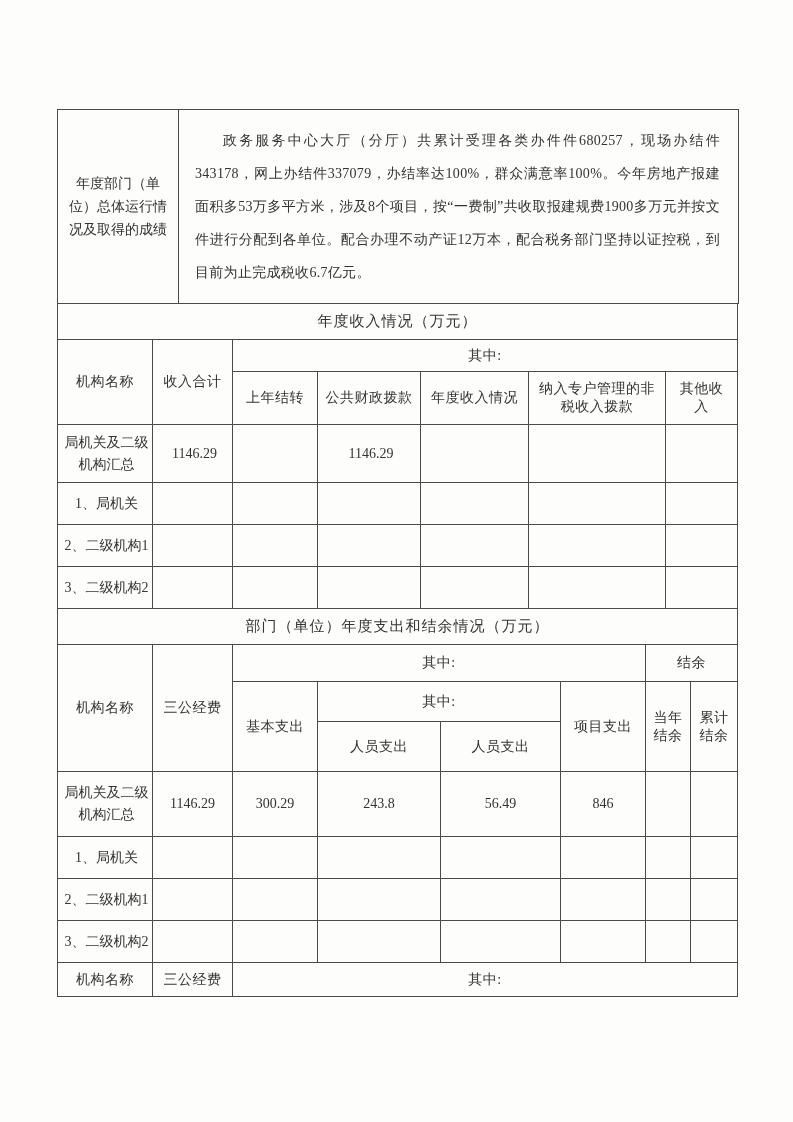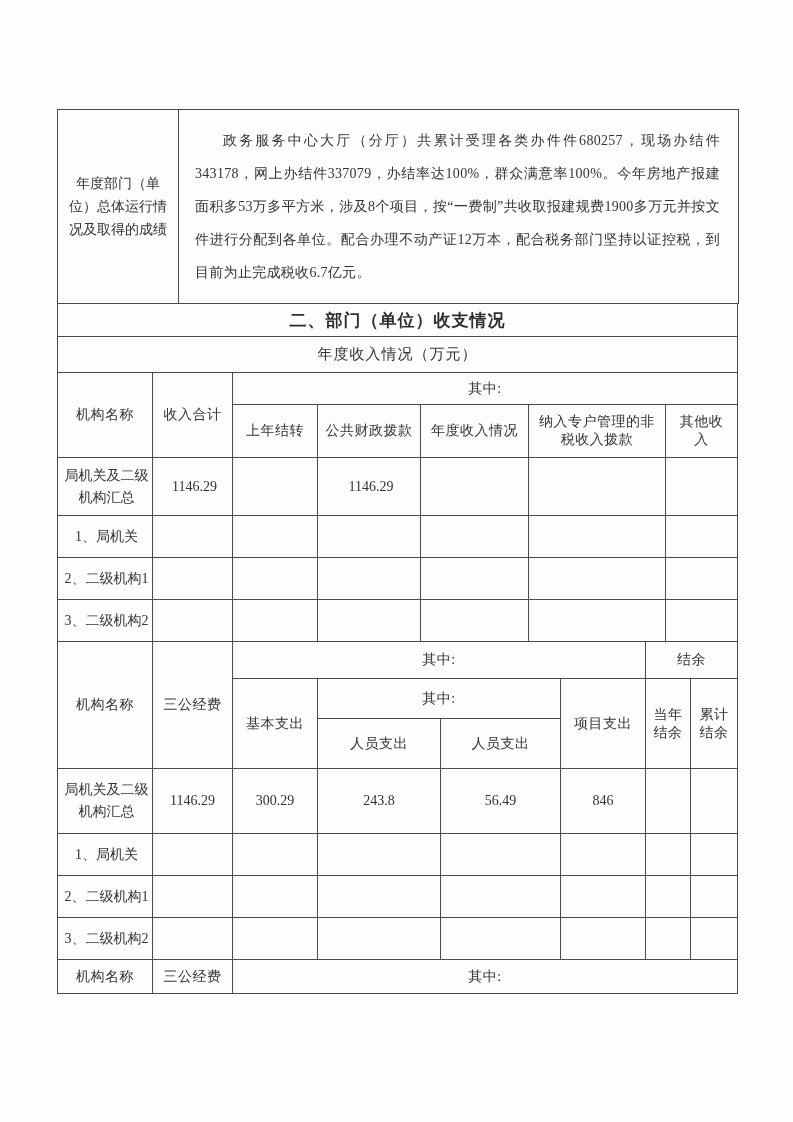--- a/index.html
+++ b/index.html
@@ -101,23 +101,20 @@
       <tbody>
           <tr style="height:177px;">
         <td class="label-cell">年度部门（单位）总体运行情况及取得的成绩</td>
         <td class="content-cell">
           <p>政务服务中心大厅（分厅）共累计受理各类办件件680257，现场办结件343178，网上办结件337079，办结率达100%，群众满意率100%。今年房地产报建面积多53万多平方米，涉及8个项目，按“一费制”共收取报建规费1900多万元并按文件进行分配到各单位。配合办理不动产证12万本，配合税务部门坚持以证控税，到目前为止完成税收6.7亿元。</p>
         </td>
       </tr>
     </tbody>
       </table>
 
-    <div class="row-band section-title-row">
-      <span>二、部门（单位）收支情况</span>
-    </div>
 
     <div class="row-band subtitle-row">
       <span>年度收入情况（万元）</span>
     </div>
 
     <table class="tbl">
       <colgroup>
         <col style="width:95px">
           <col style="width:80px">
           <col style="width:85px">
@@ -171,20 +168,23 @@
         <td class="num"></td>
         <td class="num"></td>
         <td class="num"></td>
         <td class="num"></td>
         <td class="num"></td>
         <td class="num"></td>
       </tr>
     </tbody>
       </table>
 
+    <div class="row-band subtitle-row">
+      <span>部门（单位）年度支出和结余情况（万元）</span>
+    </div>
 
     <table class="tbl">
       <colgroup>
         <col style="width:95px">
           <col style="width:80px">
           <col style="width:85px">
         <col style="width:123px">
           <col style="width:120px">
           <col style="width:85px">
         <col style="width:45px">

